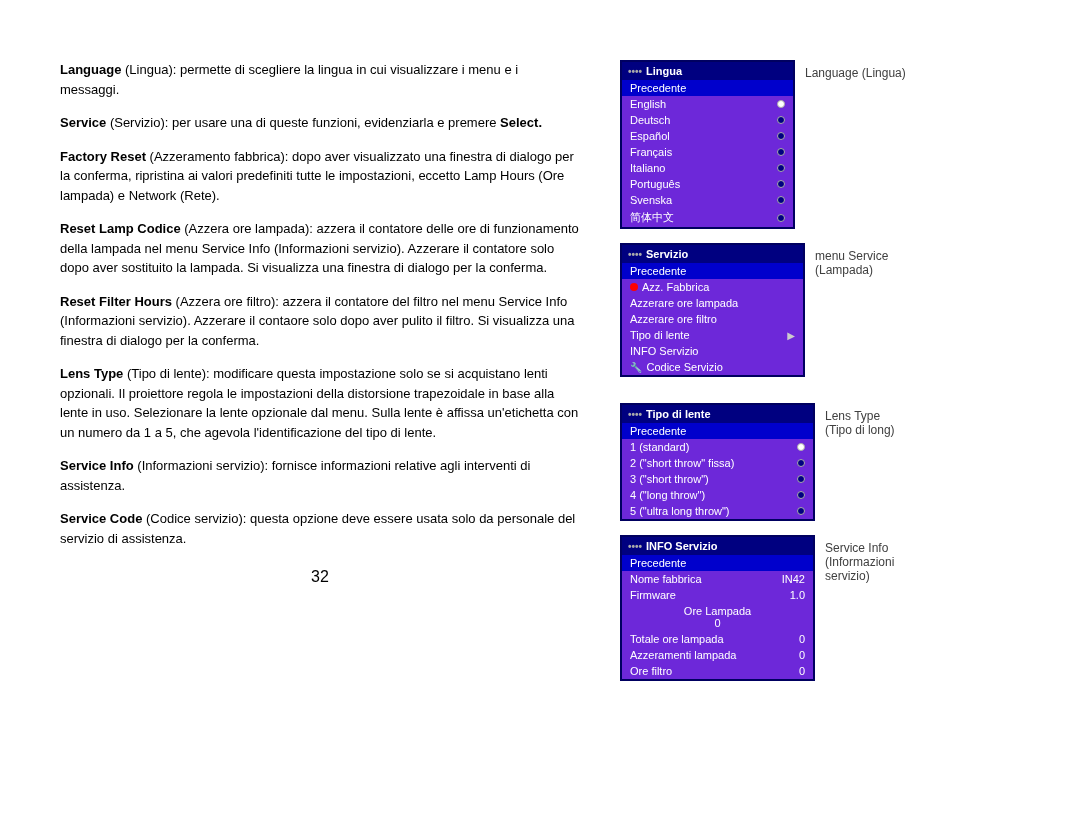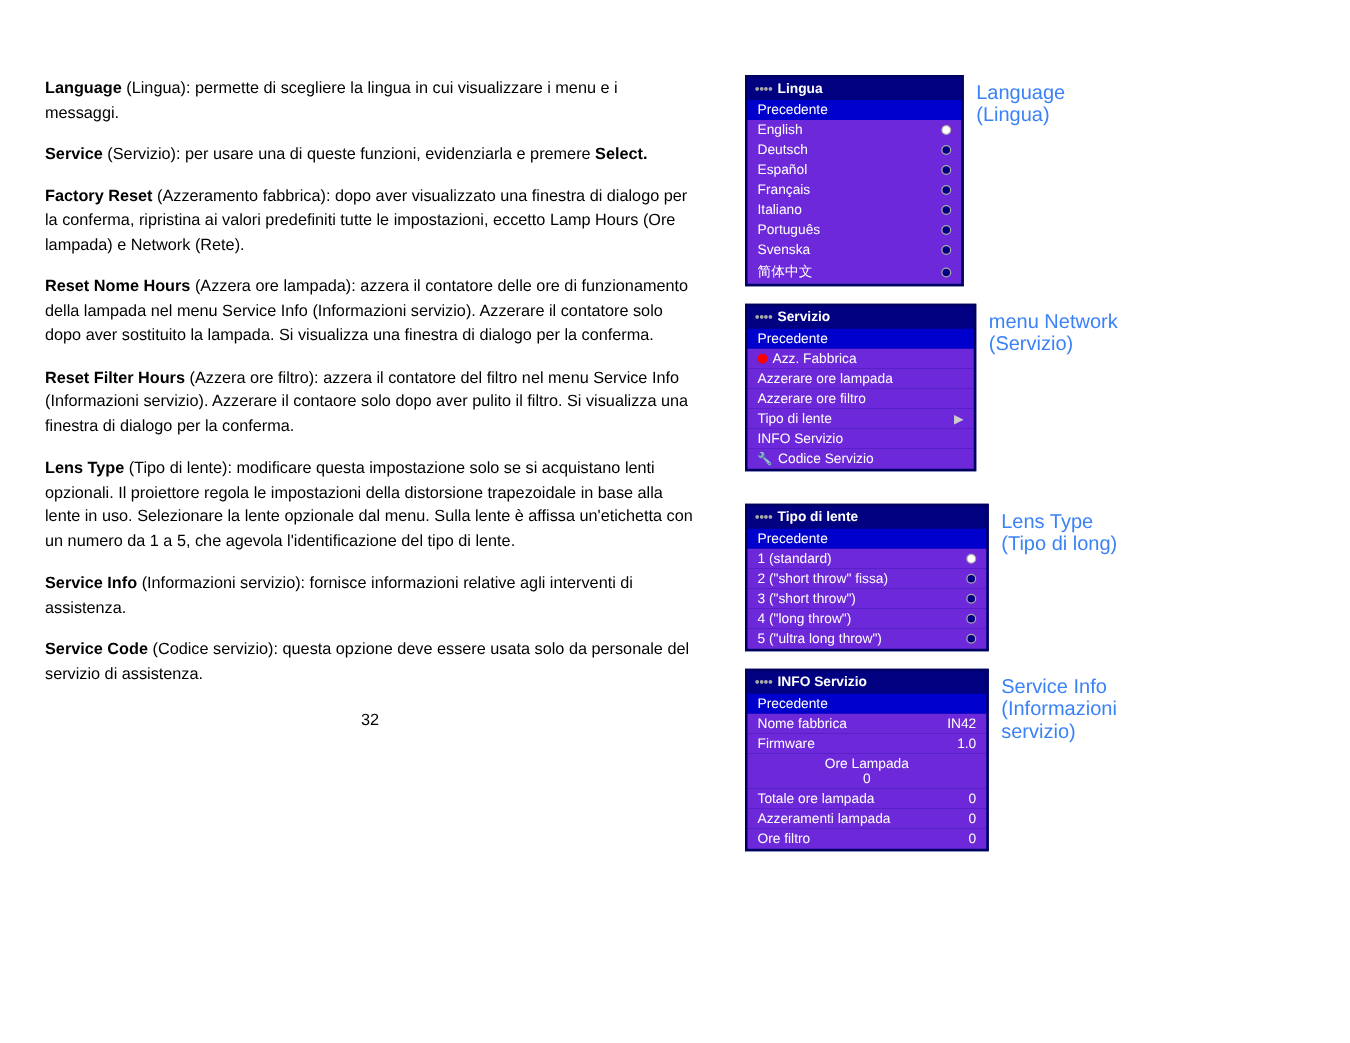--- a/index.html
+++ b/index.html
@@ -9,21 +9,21 @@
       background: #fff;
       font-family: Arial, sans-serif;
       font-size: 13px;
       color: #000;
       overflow: hidden;
       position: relative;
     }
 
     .page-content {
       display: flex;
-      padding: 60px 60px 40px 36px;
+      padding: 60px 60px 40px 60px;
       gap: 40px;
     }
 
     .left-column {
       flex: 1;
       max-width: 520px;
     }
 
     .right-column {
       width: 280px;
@@ -115,36 +115,36 @@
     }
 
     .wrench-icon {
       font-size: 10px;
       color: #aaa;
       margin-right: 4px;
     }
 
     .page-number {
       text-align: center;
-      font-size: 13px;
+      font-size: 16px;
       margin-top: 10px;
       color: #000;
     }
 
     .panel-wrapper {
       margin-bottom: 20px;
       display: flex;
       flex-direction: row;
       align-items: flex-start;
       gap: 10px;
     }
 
     .panel-label-right {
-      font-size: 16px;
-      color: #3b82f6;
+      font-size: 12px;
+      color: #404040;
       min-width: 110px;
       text-align: left;
       padding-top: 6px;
     }
   </style>
 </head>
 <body>
 
 <div class="page-content">
 
@@ -160,21 +160,21 @@
       <span> (Servizio): per usare una di queste funzioni, evidenziarla e premere </span>
       <strong>Select.</strong>
     </div>
 
     <div class="text-block">
       <strong>Factory Reset</strong>
       <span> (Azzeramento fabbrica): dopo aver visualizzato una finestra di dialogo per la conferma, ripristina ai valori predefiniti tutte le impostazioni, eccetto Lamp Hours (Ore lampada) e Network (Rete).</span>
     </div>
 
     <div class="text-block">
-      <strong>Reset Nome Hours</strong>
+      <strong>Reset Lamp Codice</strong>
       <span> (Azzera ore lampada): azzera il contatore delle ore di funzionamento della lampada nel menu Service Info (Informazioni servizio). Azzerare il contatore solo dopo aver sostituito la lampada. Si visualizza una finestra di dialogo per la conferma.</span>
     </div>
 
     <div class="text-block">
       <strong>Reset Filter Hours</strong>
       <span> (Azzera ore filtro): azzera il contatore del filtro nel menu Service Info (Informazioni servizio). Azzerare il contaore solo dopo aver pulito il filtro. Si visualizza una finestra di dialogo per la conferma.</span>
     </div>
 
     <div class="text-block">
       <strong>Lens Type</strong>
@@ -269,21 +269,21 @@
             <span>INFO Servizio</span>
           </div>
           <div class="menu-item">
             <span style="display:flex; align-items:center;">
               <span class="wrench-icon">🔧</span>
               <span>Codice Servizio</span>
             </span>
           </div>
         </div>
       </div>
-      <div class="panel-label-right">menu Network (Servizio)</div>
+      <div class="panel-label-right">menu Service (Lampada)</div>
     </div>
 
     <div class="panel-wrapper" style="margin-bottom: 14px; margin-top: 10px;">
       <div>
         <div class="menu-box" style="width: 195px;">
           <div class="menu-title-bar">
             <span class="dots">••••</span>
             <span>Tipo di lente</span>
           </div>
           <div class="menu-item highlighted">Precedente</div>

